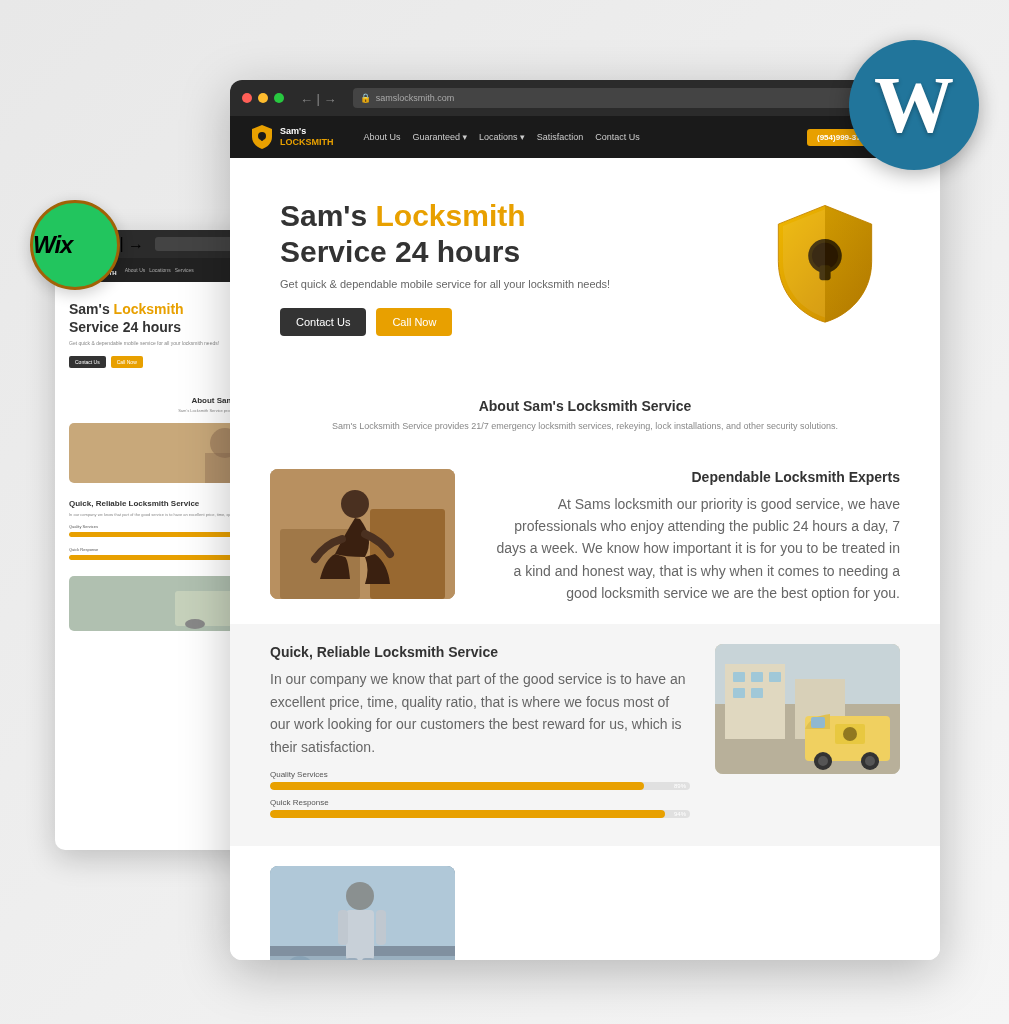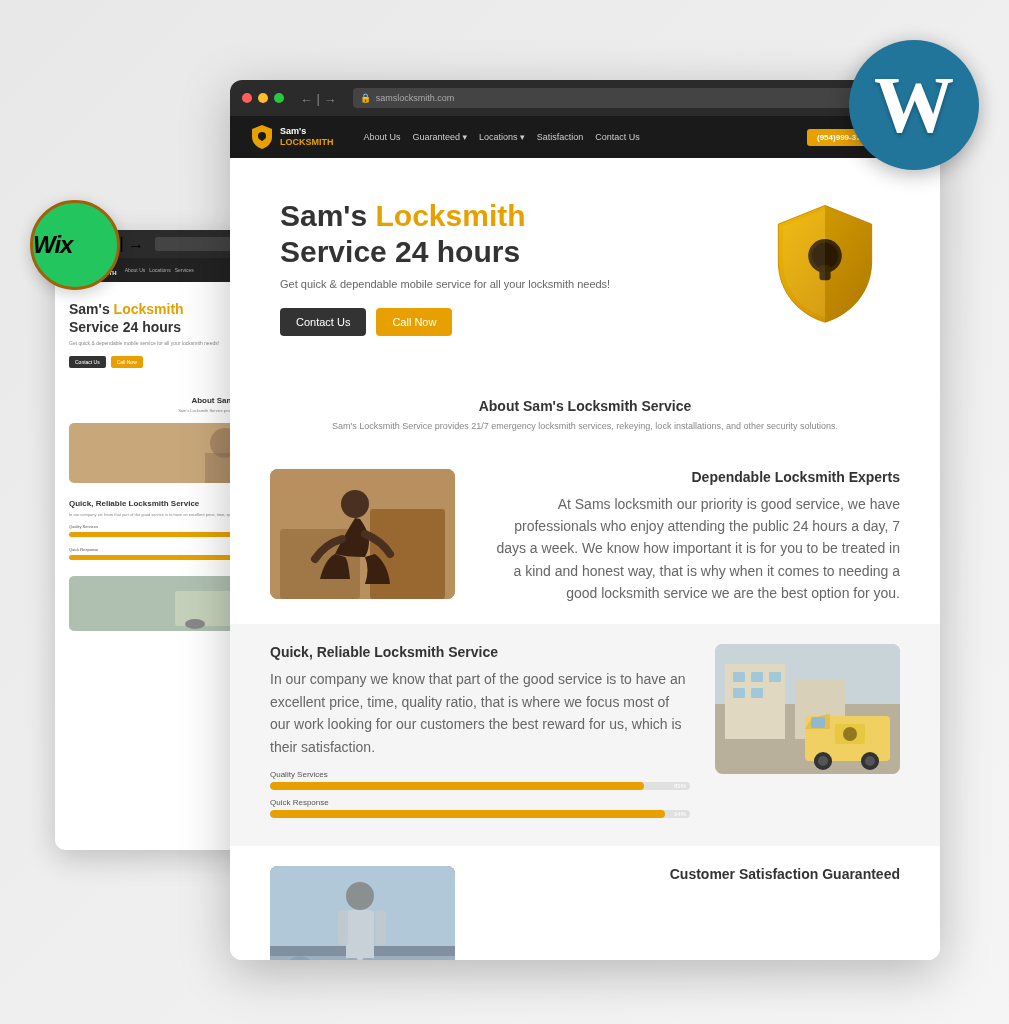--- a/index.html
+++ b/index.html
@@ -758,18 +758,17 @@
 
           <ellipse cx="90" cy="30" rx="14" ry="14" fill="#8a9090"></ellipse>
           <rect x="76" y="44" width="28" height="50" fill="#c8d0d8" rx="4"></rect>
           <rect x="68" y="44" width="10" height="35" fill="#c0c8d0" rx="4"></rect>
           <rect x="106" y="44" width="10" height="35" fill="#c0c8d0" rx="4"></rect>
           <rect x="76" y="92" width="12" height="30" fill="#9aacbc" rx="3"></rect>
           <rect x="92" y="92" width="12" height="30" fill="#9aacbc" rx="3"></rect>
         </svg>
       </div>
       <div class="feature-text">
-        <h3>Customer Satisfaction Guaranteed</h3>
       </div>
     </div>
 
   </div>
 </div>
 
 </body></html>

